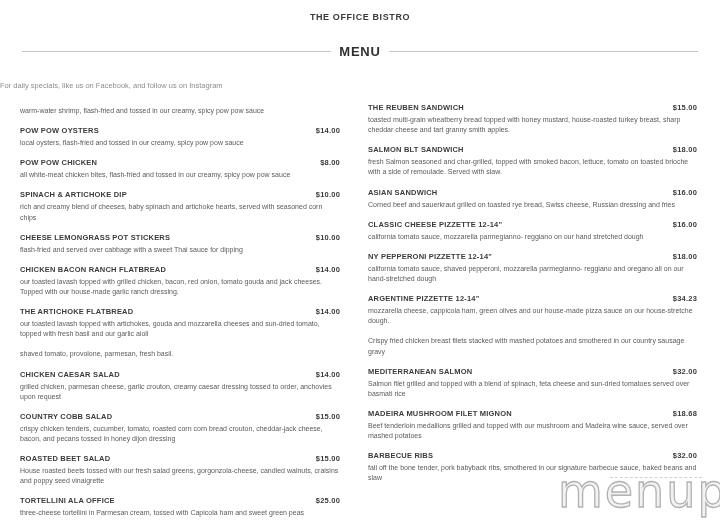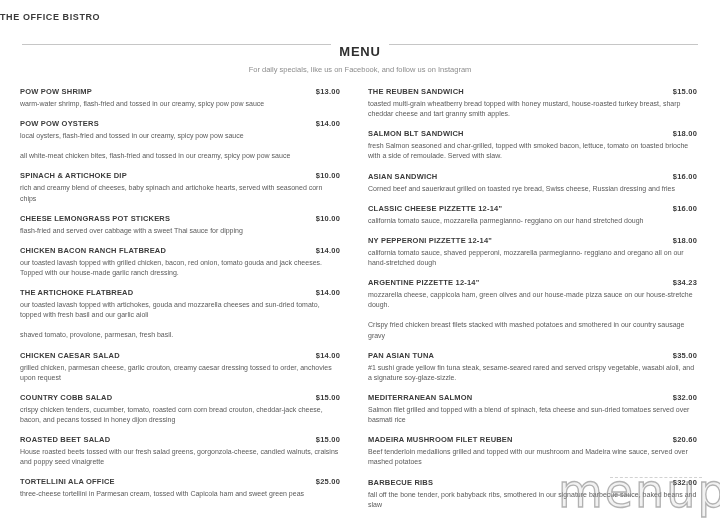--- a/index.html
+++ b/index.html
@@ -11,44 +11,45 @@
     width: 720px;
     height: 530px;
     position: relative;
     overflow: hidden;
     font-family: "Liberation Sans", sans-serif;
     color: #3d3d3d;
     -webkit-font-smoothing: antialiased;
   }
   .restaurant-name {
     padding-top: 12px;
+    text-align: center;
     font-size: 9px;
     font-weight: bold;
     letter-spacing: 0.6px;
     color: #3a3a3a;
   }
   .menu-divider {
     display: flex;
+    align-items: center;
     margin: 22px 22px 0 22px;
   }
   .menu-divider .line {
     flex: 1;
     height: 1px;
     background: #c6c6c6;
   }
   .menu-title {
     font-size: 13px;
     font-weight: bold;
     letter-spacing: 0.8px;
     color: #2f2f2f;
     padding: 0 8px;
   }
   .menu-subtitle {
-    margin-top: 6px;
-    text-align: center;
+    margin-top: 22px;
     font-size: 7.5px;
     color: #8d8d8d;
   }
   .menu-columns {
     display: flex;
     margin-top: 13px;
     padding: 0 23px 0 20px;
   }
   .menu-column {
     box-sizing: border-box;
@@ -102,34 +103,34 @@
   <span class="line"></span>
   <span class="menu-title">MENU</span>
   <span class="line"></span>
 </div>
 
 <div class="menu-subtitle">For daily specials, like us on Facebook, and follow us on Instagram</div>
 
 <div class="menu-columns">
   <div class="menu-column left" id="col-0">
       <div class="menu-item">
-        <div class="item-head">
-          <span class="item-name">POW POW SHRIMP</span>
-          <span class="item-price">$13.00</span>
-        </div>
         <div class="item-desc">warm-water shrimp, flash-fried and tossed in our creamy, spicy pow pow sauce</div>
       </div>
       <div class="menu-item">
         <div class="item-head">
           <span class="item-name">POW POW OYSTERS</span>
           <span class="item-price">$14.00</span>
         </div>
         <div class="item-desc">local oysters, flash-fried and tossed in our creamy, spicy pow pow sauce</div>
       </div>
       <div class="menu-item">
+        <div class="item-head">
+          <span class="item-name">POW POW CHICKEN</span>
+          <span class="item-price">$8.00</span>
+        </div>
         <div class="item-desc">all white-meat chicken bites, flash-fried and tossed in our creamy, spicy pow pow sauce</div>
       </div>
       <div class="menu-item">
         <div class="item-head">
           <span class="item-name">SPINACH &amp; ARTICHOKE DIP</span>
           <span class="item-price">$10.00</span>
         </div>
         <div class="item-desc">rich and creamy blend of cheeses, baby spinach and artichoke hearts, served with seasoned corn chips</div>
       </div>
       <div class="menu-item">
@@ -226,36 +227,29 @@
           <span class="item-name">ARGENTINE PIZZETTE 12-14"</span>
           <span class="item-price">$34.23</span>
         </div>
         <div class="item-desc">mozzarella cheese, cappicola ham, green olives and our house-made pizza sauce on our house-stretche dough.</div>
       </div>
       <div class="menu-item">
         <div class="item-desc">Crispy fried chicken breast filets stacked with mashed potatoes and smothered in our country sausage gravy</div>
       </div>
       <div class="menu-item">
         <div class="item-head">
-          <span class="item-name">PAN ASIAN TUNA</span>
-          <span class="item-price">$35.00</span>
-        </div>
-        <div class="item-desc">#1 sushi grade yellow fin tuna steak, sesame-seared rared and served crispy vegetable, wasabi aioli, and a signature soy-glaze-sizzle.</div>
-      </div>
-      <div class="menu-item">
-        <div class="item-head">
           <span class="item-name">MEDITERRANEAN SALMON</span>
           <span class="item-price">$32.00</span>
         </div>
         <div class="item-desc">Salmon filet grilled and topped with a blend of spinach, feta cheese and sun-dried tomatoes served over basmati rice</div>
       </div>
       <div class="menu-item">
         <div class="item-head">
-          <span class="item-name">MADEIRA MUSHROOM FILET REUBEN</span>
-          <span class="item-price">$20.60</span>
+          <span class="item-name">MADEIRA MUSHROOM FILET MIGNON</span>
+          <span class="item-price">$18.68</span>
         </div>
         <div class="item-desc">Beef tenderloin medallions grilled and topped with our mushroom and Madeira wine sauce, served over mashed potatoes</div>
       </div>
       <div class="menu-item">
         <div class="item-head">
           <span class="item-name">BARBECUE RIBS</span>
           <span class="item-price">$32.00</span>
         </div>
         <div class="item-desc">fall off the bone tender, pork babyback ribs, smothered in our signature barbecue sauce, baked beans and slaw</div>
       </div>

